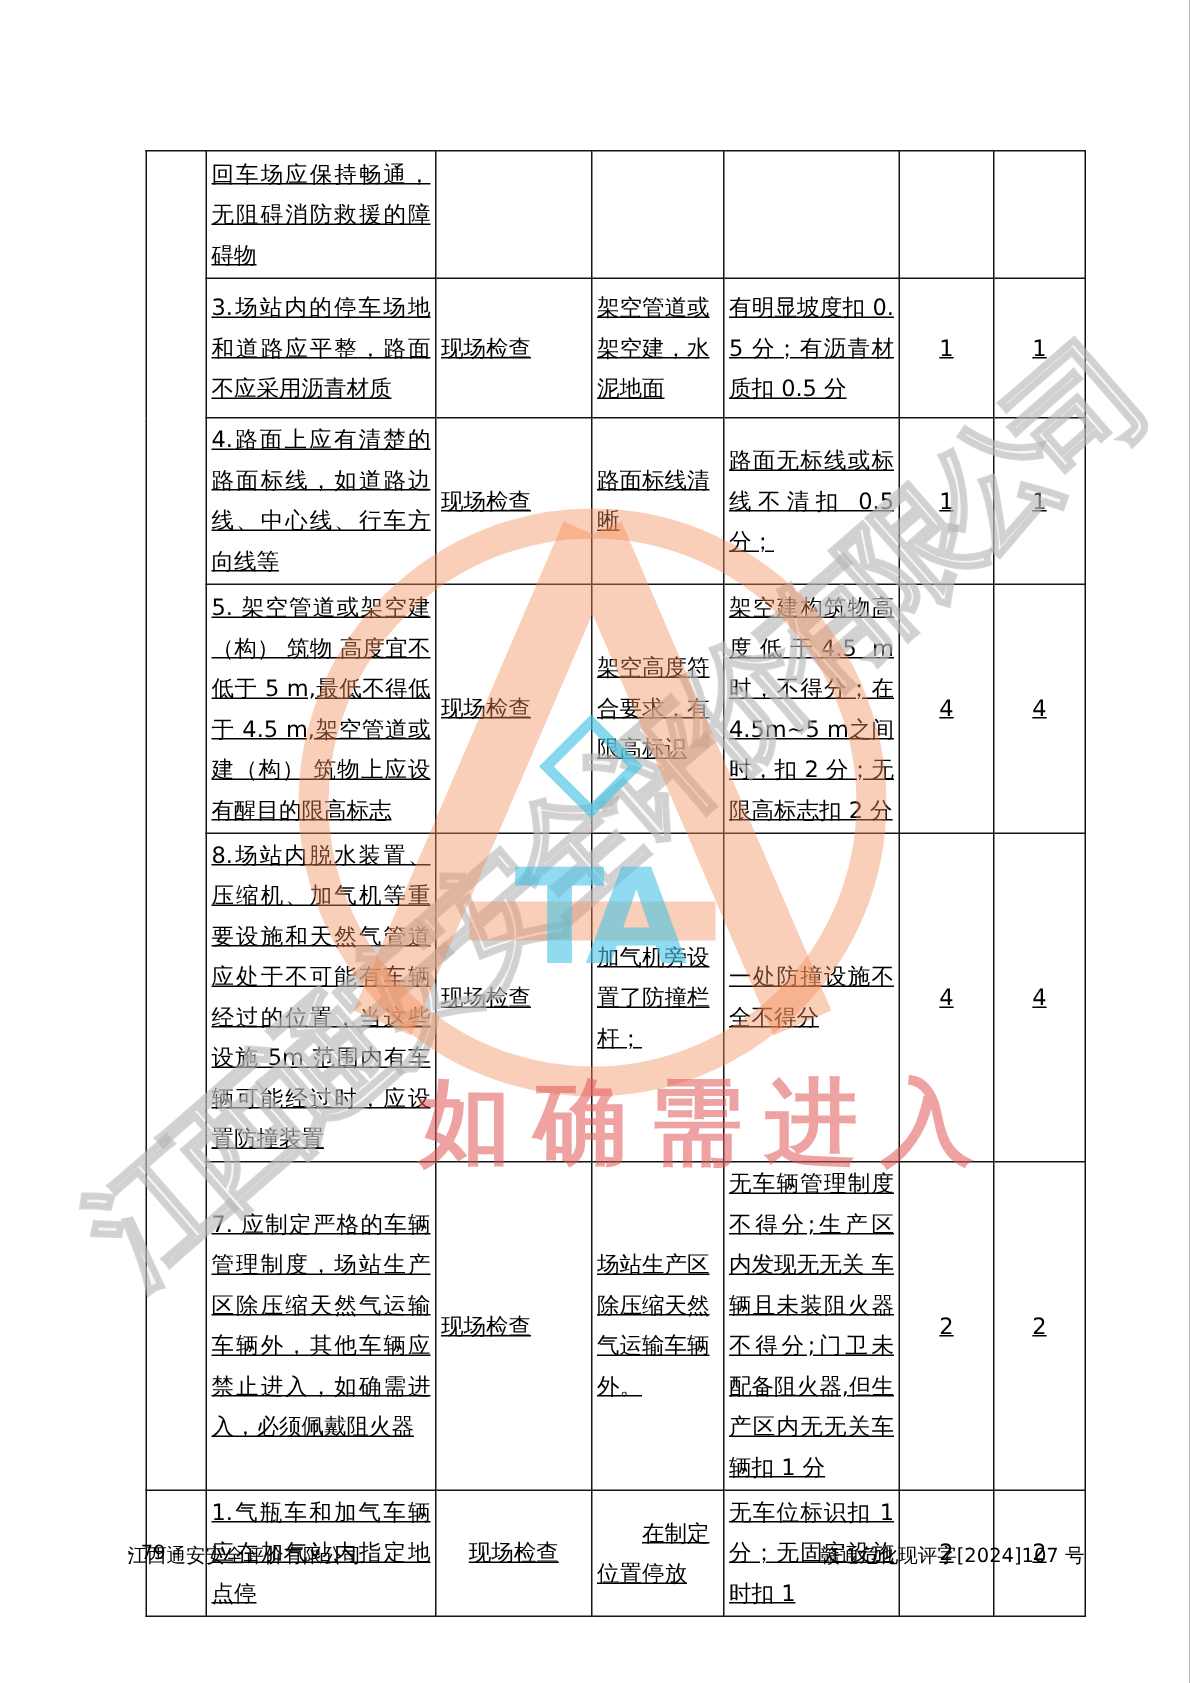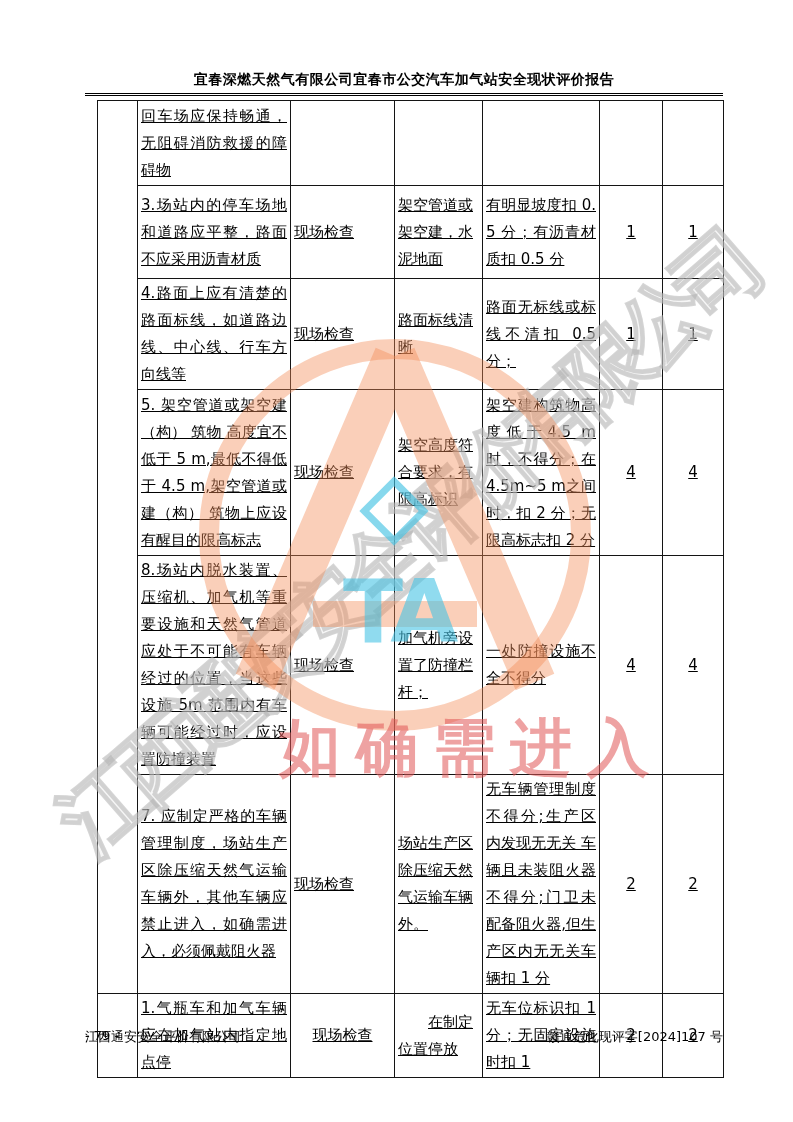--- a/index.html
+++ b/index.html
@@ -66,21 +66,20 @@
     <svg class="wm-logo" viewBox="0 0 424 420">
       <circle cx="212" cy="205" r="186" fill="none" stroke="rgba(242,140,88,0.42)" stroke-width="20"></circle>
       <path d="M212,26 L72,352 M212,26 L352,352" fill="none" stroke="rgba(242,140,88,0.42)" stroke-width="42"></path>
       <path d="M130,284 L294,284" fill="none" stroke="rgba(242,140,88,0.42)" stroke-width="26"></path>
       <rect x="190" y="160" width="42" height="42" transform="rotate(45 211 181)" fill="none" stroke="rgba(70,195,228,0.65)" stroke-width="7"></rect>
       <text x="160" y="312" font-size="88" font-weight="bold" letter-spacing="-6" fill="rgba(70,195,228,0.60)" font-family="'DejaVu Sans',sans-serif">TA</text>
     </svg>
     <div class="wm-red">如确需进入</div>
   </div>
 
-  <div class="header">宜春深燃天然气有限公司宜春市公交汽车加气站安全现状评价报告</div>
 
   <table class="eval">
     <colgroup>
       <col style="width:40px">
         <col style="width:153px">
         <col style="width:104px">
       <col style="width:88px">
         <col style="width:117px">
         <col style="width:63px">
       <col style="width:61px">

